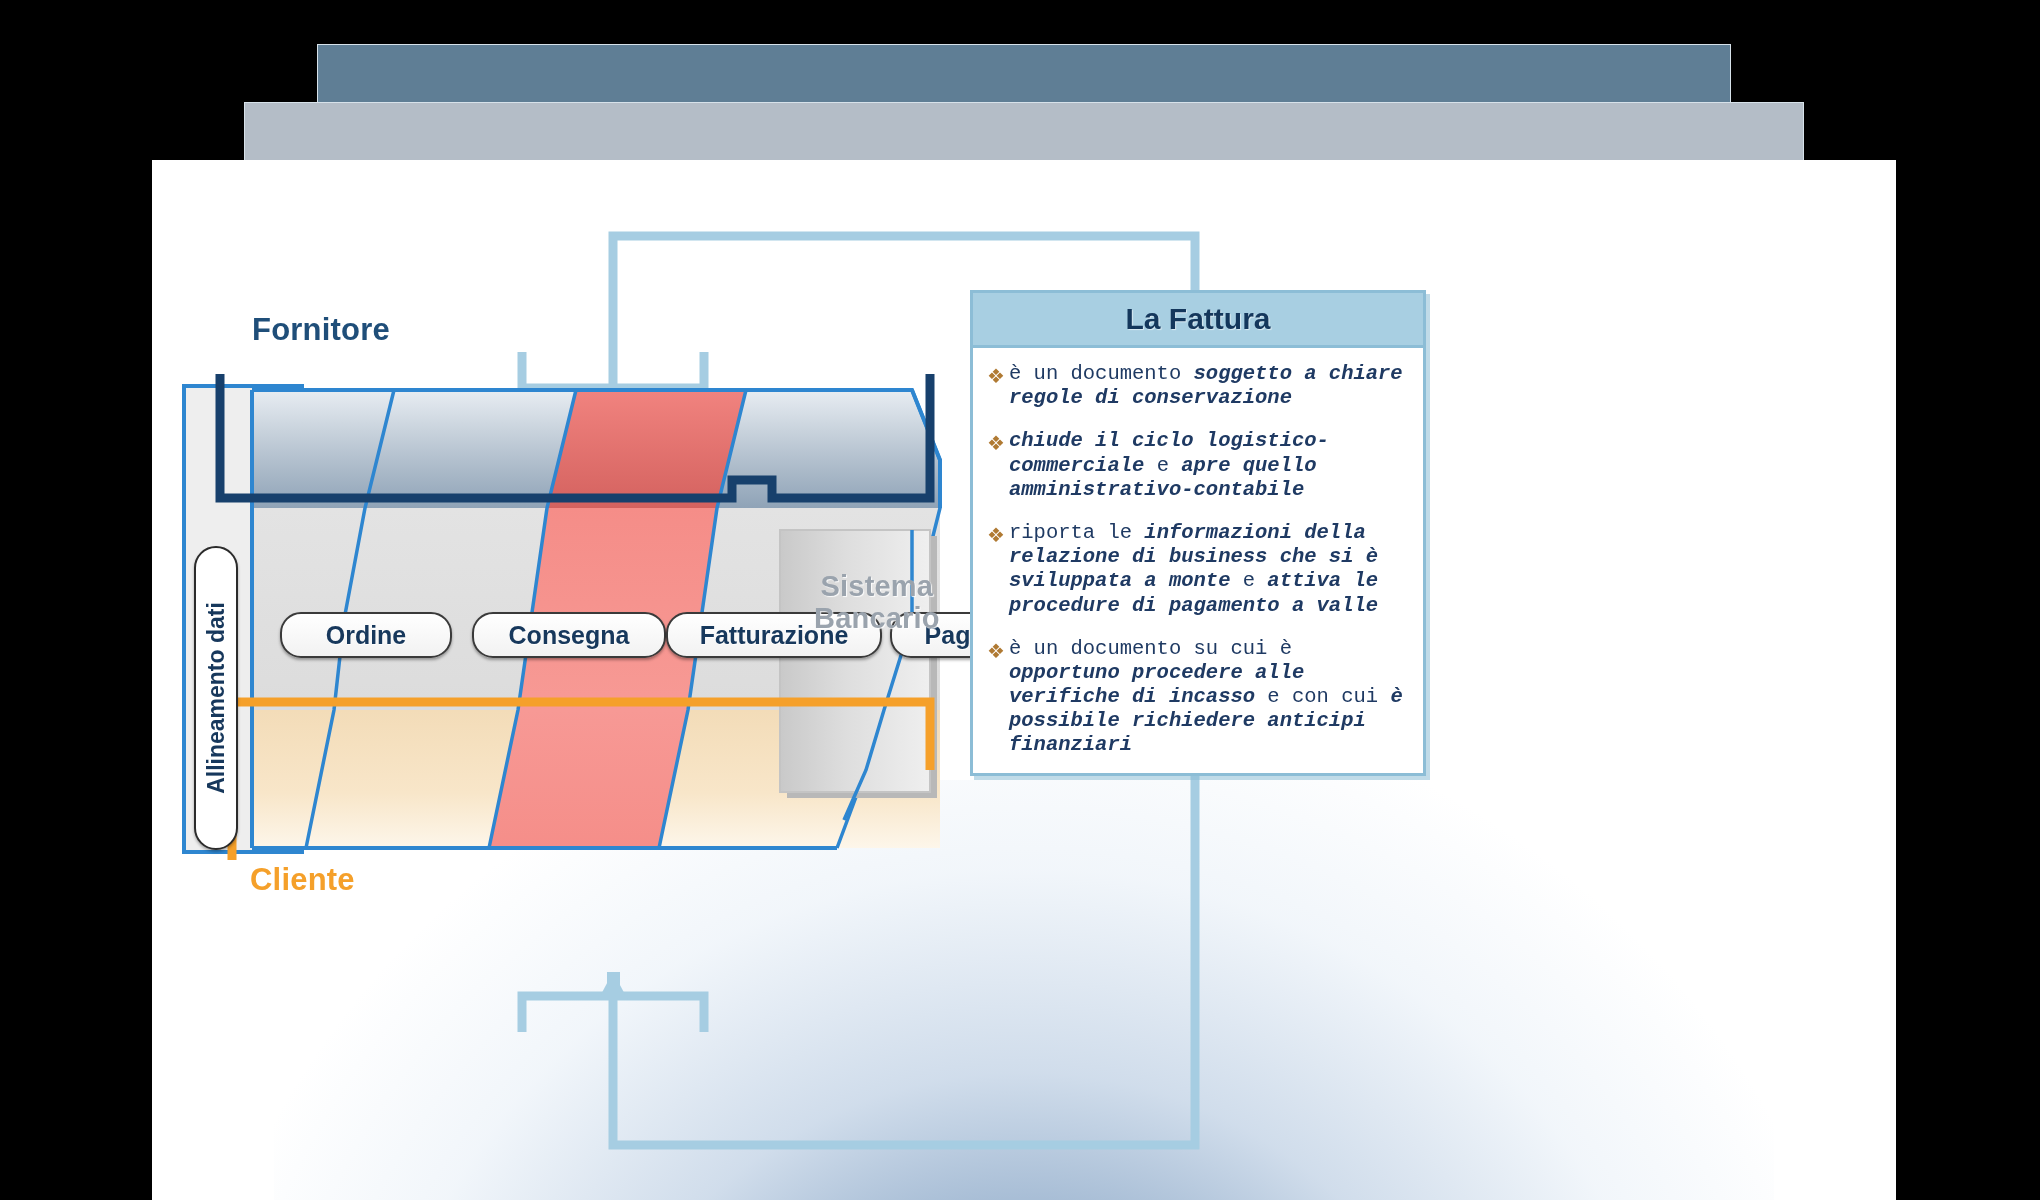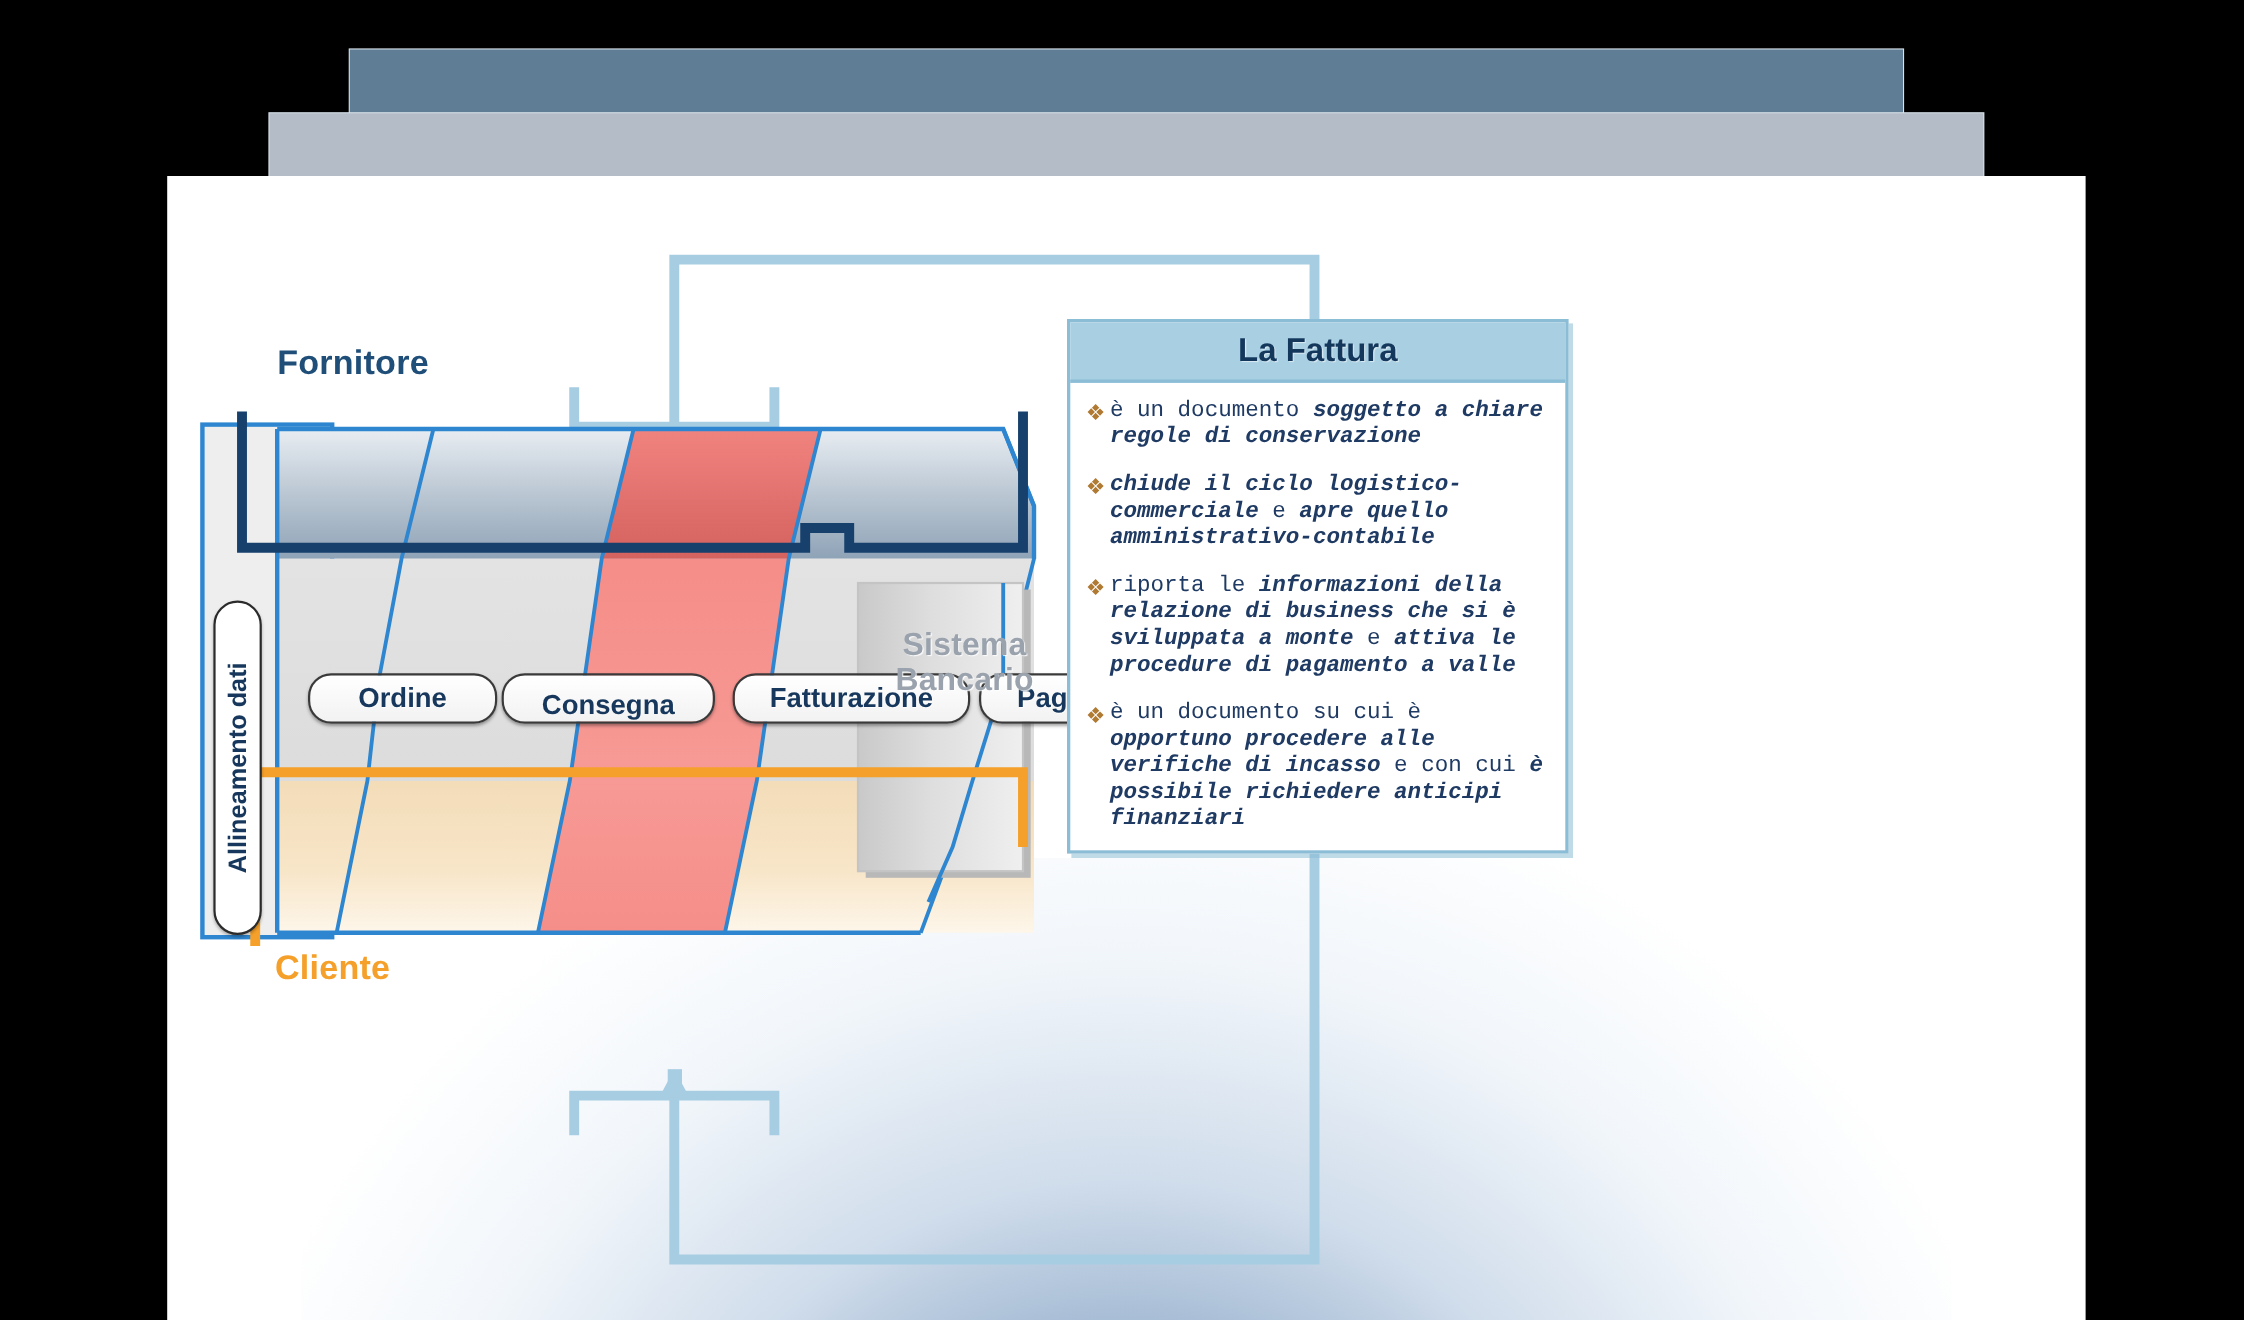--- a/index.html
+++ b/index.html
@@ -220,21 +220,21 @@
         <path d="M 60 510 L 60 352 L 758 352 L 758 420" fill="none" stroke="#f5a02a" stroke-width="9" stroke-linejoin="miter"></path>
       </svg>
 
       <div id="pill-allineamento">
         <span>Allineamento dati</span>
       </div>
 
       <div class="stage-pill" style="left:108px;top:262px;width:168px;">
         <span>Ordine</span>
       </div>
-      <div class="stage-pill" style="left:284px;top:262px;width:190px;align-items:flex-end;">
+      <div class="stage-pill" style="left:300px;top:262px;width:190px;">
         <span>Consegna</span>
       </div>
       <div class="stage-pill" style="left:494px;top:262px;width:212px;">
         <span>Fatturazione</span>
       </div>
       <div class="stage-pill" style="left:718px;top:262px;width:200px;">
         <span>Pagamento</span>
       </div>
 
       <div class="flow-label" id="lbl-fornitore">Fornitore</div>

